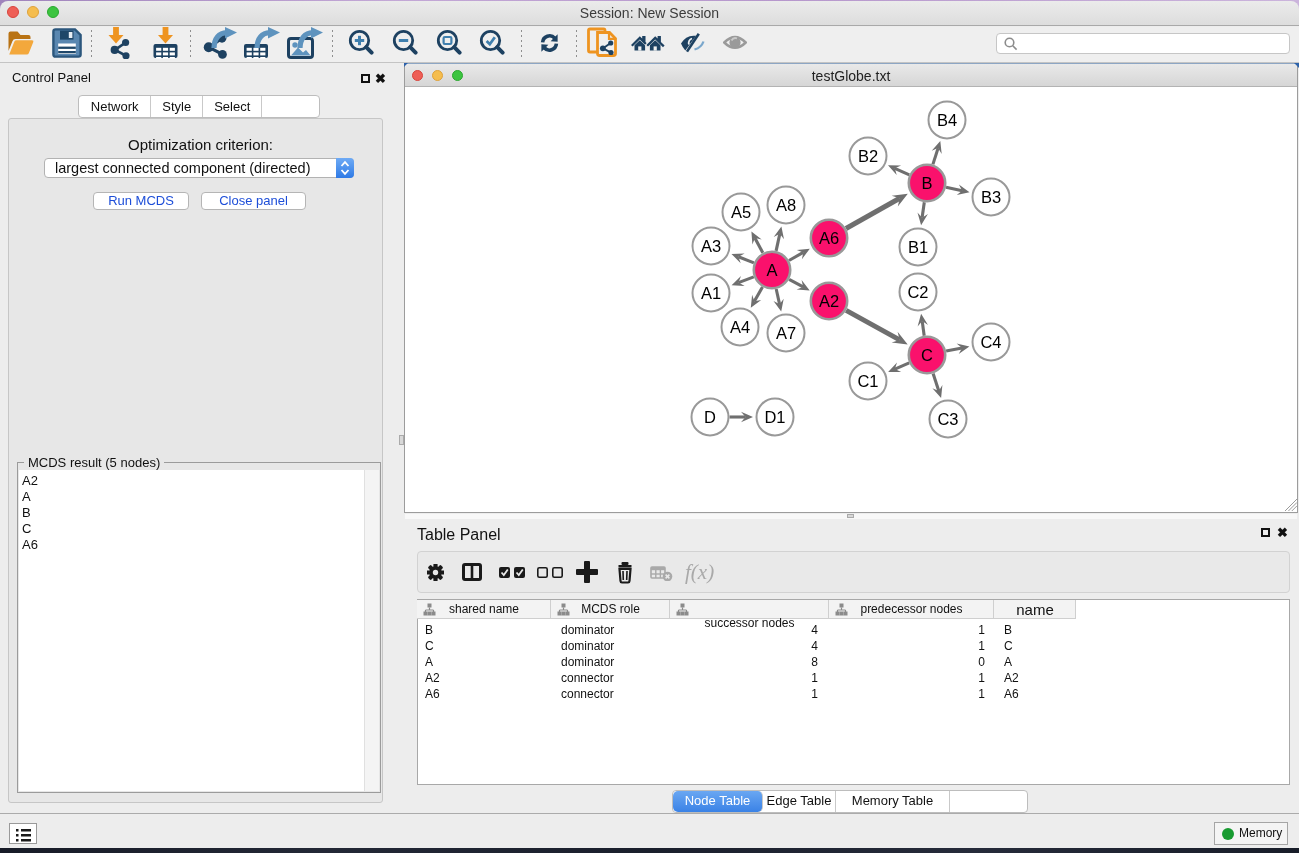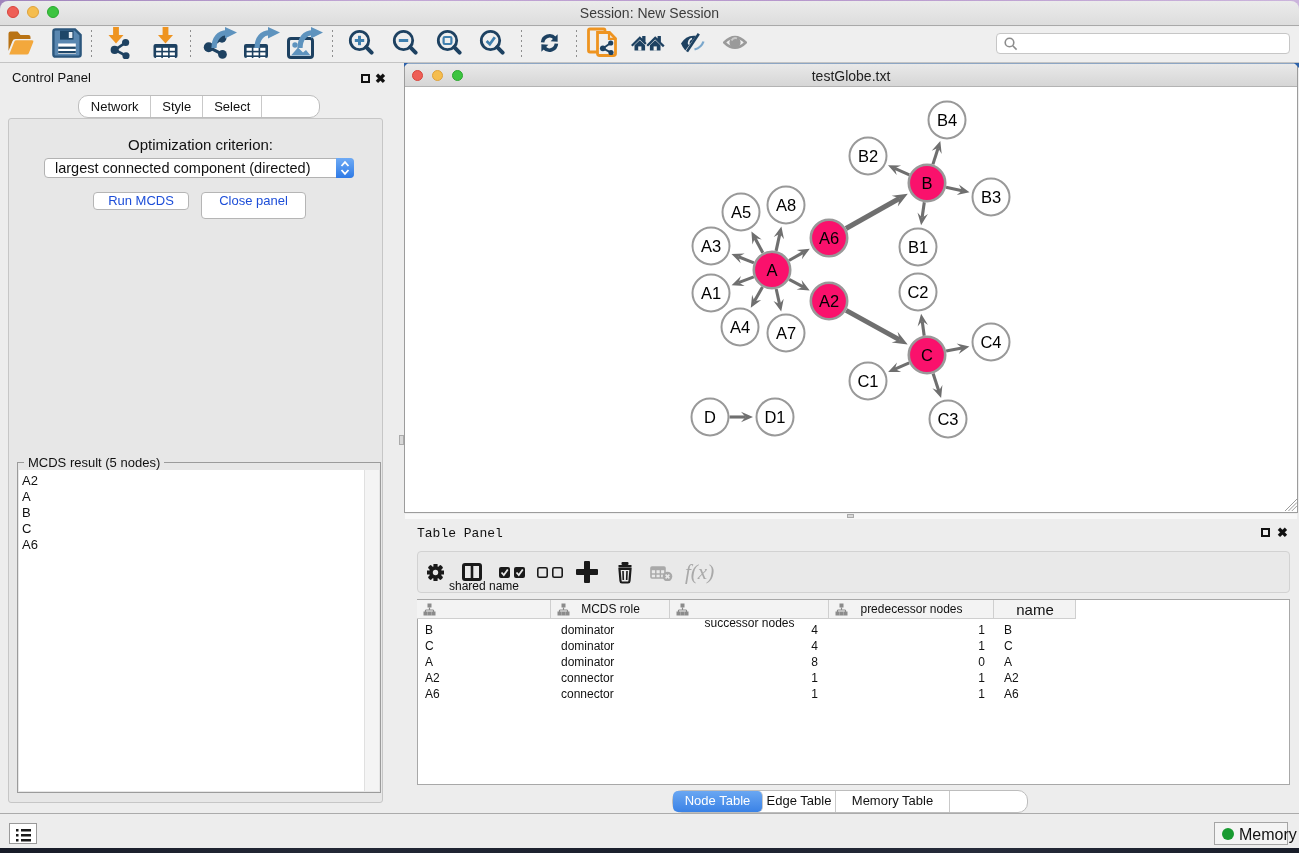--- a/index.html
+++ b/index.html
@@ -26,65 +26,65 @@
 #search { top:33px; left:996px; width:294px; height:21px; background:#fff; border:1px solid #c6c6c6; border-radius:4px; }
 
 
 #statusbar { top:813px; left:0; width:1299px; height:35px; background:#ededed; border-top:1px solid #ababab; }
 
 
 #cpTitle { top:70px; left:12px; font-size:13px; color:#111; }
 #cpMax { top:74px; left:361px; width:9px; height:9px; border:2px solid #111; }
 #cpClose { top:71px; left:375px; font-size:13px; font-weight:bold; color:#111; }
 #cpPanel { top:118px; left:8px; width:375px; height:685px; background:#e7e7e7; border:1px solid #c6c6c6; border-radius:3px; }
-.tabrow { top:95px; height:23px; background:#fff; border:1px solid #bdbdbd; border-radius:10px; display:flex; }
+.tabrow { top:95px; height:23px; background:#fff; border:1px solid #bdbdbd; border-radius:4px; display:flex; }
 .tabrow .tab { font-size:13px; color:#111; text-align:center; line-height:21px; border-right:1px solid #c9c9c9; }
 .tabrow .tab:last-child { border-right:none;margin-top:29px; }
 .tabsel { background:linear-gradient(#6aa7f2,#3a82e6); color:#fff !important; border-radius:5px; }
 #cpTabs { left:78px; width:242px; }
 #optLabel { top:136px; left:13px; width:375px; text-align:center; font-size:15px; color:#111; }
 #cpSelect { top:158px; left:44px; width:310px; height:20px; background:#fff; border:1px solid #b2b2b2; border-radius:4px; font-size:14.5px; color:#111; line-height:18px; padding-left:10px; }
 #cpStepper { top:158px; left:336px; width:18px; height:20px; background:linear-gradient(#6fabf5,#2e7ae6); border-radius:0 4px 4px 0; }
 .btn { background:#fff; border:1px solid #b5b5b5; border-radius:4px; font-size:13px; color:#1d4ed8; text-align:center; line-height:16px; }
 #btnRun { top:192px; left:93px; width:96px; height:18px; }
-#btnClose { top:192px; left:201px; width:105px; height:27px; }
+#btnClose { top:192px; left:201px; width:105px; height:18px; }
 #fieldset { top:462px; left:17px; width:364px; height:331px; border:1px solid #9b9b9b; }
 #fieldLegend { top:455px; left:24px; background:#e7e7e7; padding:0 4px; font-size:13px; color:#111; }
 #mcdsList { padding-top:3px; top:470px; left:19px; width:360px; height:321px; background:#fff; font-size:13px; color:#111; }
 #mcdsList div { padding-left:3px; height:16px; line-height:16px; }
 #mcdsScroll { top:470px; left:364px; width:15px; height:321px; background:#f4f4f4; border-left:1px solid #e0e0e0; }
 
 
 #net { top:63px; left:404px; width:894px; height:450px; background:#fff; border:1px solid #9c9c9c; border-top-color:#8da6c4; border-radius:4px 4px 0 0; }
 #netTitle { top:64px; left:405px; width:892px; height:23px; background:linear-gradient(#e9e9e9,#d6d6d6); border-bottom:1px solid #b3b3b3; border-radius:4px 4px 0 0; }
 .ntl { border-radius:50%; width:11px; height:11px; top:70px; }
 #ntlr { left:412px; background:#ee5f57; border:1px solid #d8443d; }
 #ntly { left:432px; background:#f5bd4e; border:1px solid #dfa23a; }
 #ntlg { left:452px; background:#3cc440; border:1px solid #2aa82f; }
 #netName { top:68px; left:405px; width:892px; text-align:center; font-size:14px; color:#222; }
 #netHandleL { top:435px; left:399px; width:5px; height:10px; background:#d8d8d8; border:1px solid #aaa; }
 #netDiv { top:514px; left:405px; width:892px; height:5px; background:#f8f8f8; }
 #netHandleB { top:514px; left:847px; width:7px; height:4px; background:#d8d8d8; border:1px solid #aaa; }
 
 
-#tpTitle { top:526px; left:417px; font-size:13px; color:#111;font-family:Liberation Mono, monospace; }
+#tpTitle { top:526px; left:417px; font-size:16px; color:#111; }
 #tpMax { top:528px; left:1261px; width:9px; height:9px; border:2px solid #111; }
 #tpClose { top:525px; left:1277px; font-size:13px; font-weight:bold; color:#111; }
 #tpToolbar { top:551px; left:417px; width:873px; height:42px; background:#e9e9e9; border:1px solid #d2d2d2; border-radius:4px; }
 #tpTable { top:599px; left:417px; width:873px; height:186px; background:#fff; border:1px solid #a8a8a8; }
 .th { top:600px; height:19px; background:#f3f3f3; border-right:1px solid #cfcfcf; border-bottom:1px solid #cfcfcf; font-size:12px; color:#111; text-align:center; line-height:19px; }
 .td { font-size:12px; color:#111; height:16px; line-height:16px; }
 #tabs2 { left:672px; top:790px; width:356px; }
 #tabs2 .tab { line-height:20px; }
 
 
 #listBtn { top:823px; left:9px; width:28px; height:21px; background:#fff; border:1px solid #9a9a9a; }
 #memBtn { top:822px; left:1214px; width:74px; height:23px; background:#f4f4f4; border:1px solid #a5a5a5; }
 #memDot { top:828px; left:1222px; width:12px; height:12px; border-radius:50%; background:#189b31; }
-#memTxt { top:826px; left:1239px; font-size:16px; color:#111; }
+#memTxt { top:826px; left:1239px; font-size:12px; color:#111; }
 
 </style>
 </head>
 <body>
 <div class="abs" id="wallTop"></div>
 <div class="abs" id="wallBot"></div>
 <div class="abs" id="titlebar"></div>
 <div class="abs tl" id="tlr"></div>
 <div class="abs tl" id="tly"></div>
 <div class="abs tl" id="tlg"></div>
@@ -447,21 +447,21 @@
   </svg>
 <div class="abs" style="top:560px;left:685px;font-family:'Liberation Serif',serif;font-style:italic;font-size:21px;color:#a9a9a9;">f(x)</div>
 <div class="abs th" style="left:417px;width:134px;"></div>
 <svg class="abs" style="top:603px;left:423px" width="13" height="13" viewBox="0 0 13 13">
     <rect x="4.5" y="0.5" width="4" height="4" fill="#8b8b8b"></rect>
     <path d="M6.5,4.5 L6.5,7 M2.5,7 L10.5,7 M2.5,7 L2.5,9 M10.5,7 L10.5,9" stroke="#8b8b8b" stroke-width="1.2" fill="none"></path>
     <rect x="0.5" y="8.5" width="4" height="4" fill="#8b8b8b"></rect>
     <rect x="4.5" y="8.5" width="4" height="4" fill="#8b8b8b"></rect>
     <rect x="8.5" y="8.5" width="4" height="4" fill="#8b8b8b"></rect>
   </svg>
-<div class="abs" style="top:577px;left:417px;width:134px;height:19px;line-height:19px;text-align:center;font-size:12px;color:#111;">shared name</div>
+<div class="abs" style="top:600px;left:417px;width:134px;height:19px;line-height:19px;text-align:center;font-size:12px;color:#111;">shared name</div>
 <div class="abs th" style="left:551px;width:119px;"></div>
 <svg class="abs" style="top:603px;left:557px" width="13" height="13" viewBox="0 0 13 13">
     <rect x="4.5" y="0.5" width="4" height="4" fill="#8b8b8b"></rect>
     <path d="M6.5,4.5 L6.5,7 M2.5,7 L10.5,7 M2.5,7 L2.5,9 M10.5,7 L10.5,9" stroke="#8b8b8b" stroke-width="1.2" fill="none"></path>
     <rect x="0.5" y="8.5" width="4" height="4" fill="#8b8b8b"></rect>
     <rect x="4.5" y="8.5" width="4" height="4" fill="#8b8b8b"></rect>
     <rect x="8.5" y="8.5" width="4" height="4" fill="#8b8b8b"></rect>
   </svg>
 <div class="abs" style="top:600px;left:551px;width:119px;height:19px;line-height:19px;text-align:center;font-size:12px;color:#111;">MCDS role</div>
 <div class="abs th" style="left:670px;width:159px;"></div>

